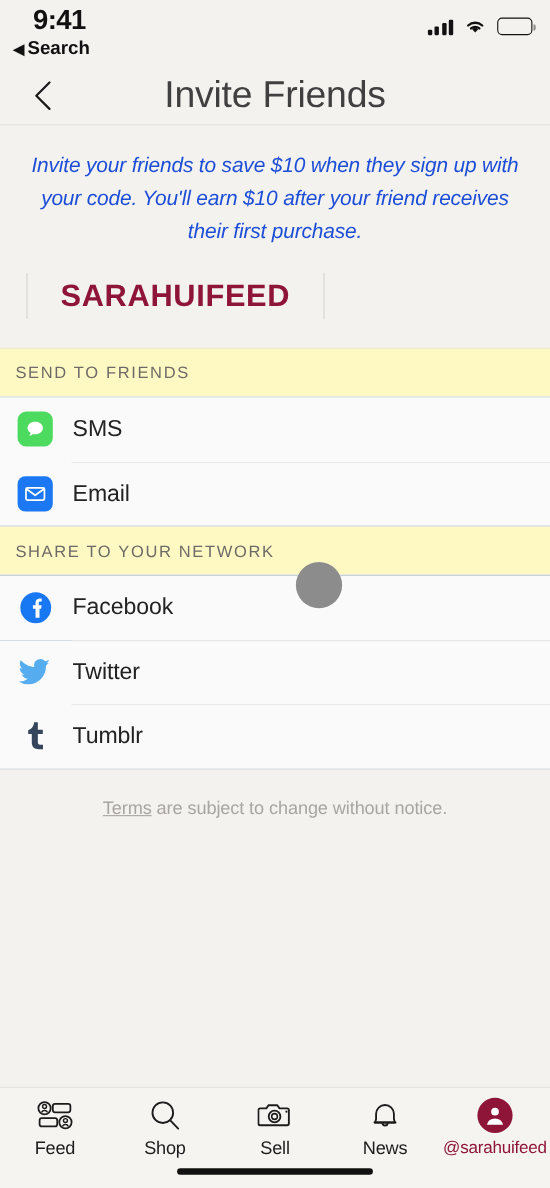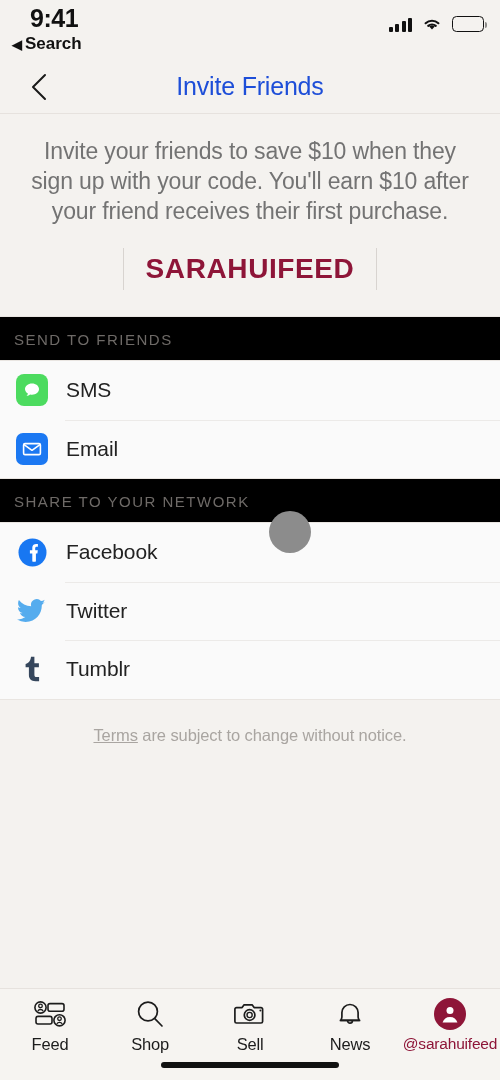--- a/index.html
+++ b/index.html
@@ -32,38 +32,38 @@
   .batt::after { content:""; position:absolute; right:-4px; top:5px; width:2.5px; height:6px; background:#111; border-radius:0 2px 2px 0; opacity:.45; }
   .batt .fill { height:100%; width:100%; background:#111; border-radius:2px; }
 
   
   .navbar {
     position:relative; height:54px; flex:none;
     display:flex; align-items:center; justify-content:center;
     border-bottom:1px solid #e6e2de;
   }
   .nav-back { position:absolute; left:22px; top:50%; transform:translateY(-50%); width:34px; height:34px; display:flex; align-items:center; justify-content:center; }
-  .nav-title { font-size:25px; color:#1d4ed8; font-weight:400; letter-spacing:-0.2px; }
+  .nav-title { font-size:34px; color:#404040; font-weight:400; letter-spacing:-0.2px; }
 
   
   .promo { flex:none; padding:22px 24px 0; }
   .promo-text {
-    font-size:23px; line-height:30px; color:#737373; text-align:center; letter-spacing:-0.15px;
-  }
-  .code-wrap { display:flex; align-items:center; justify-content:center; margin-top:22px; margin-bottom:26px; }
+    font-size:19px; line-height:30px; color:#1d4ed8; text-align:center; letter-spacing:-0.15px;font-style:italic;
+  }
+  .code-wrap { display:flex; align-items:center; justify-content:flex-start; margin-top:22px; margin-bottom:26px;gap:8px; }
   .code-rule { width:1px; height:42px; background:#d8d4d0; }
   .code {
     font-size:28px; font-weight:bold; color:#8e1538; letter-spacing:0.6px;
     padding:0 22px; line-height:42px;
   }
 
   
   .sec-head {
     font-size:15px; color:#6e6a67; letter-spacing:1.5px;
-    padding:14px 14px 12px; background:#000000;
+    padding:14px 14px 12px; background:#fef9c3;
     border-bottom:1px solid #e9e5e1; border-top:1px solid #e9e5e1;
   }
   .list { background:#0c4a6e; }
   .row {
     display:flex; align-items:center; height:58.5px;
     padding-left:14px; position:relative; background:#fafafa;
   }
   .row + .row::before {
     content:""; position:absolute; left:65px; right:0; top:0; height:1px; background:#eceae8;
   }

